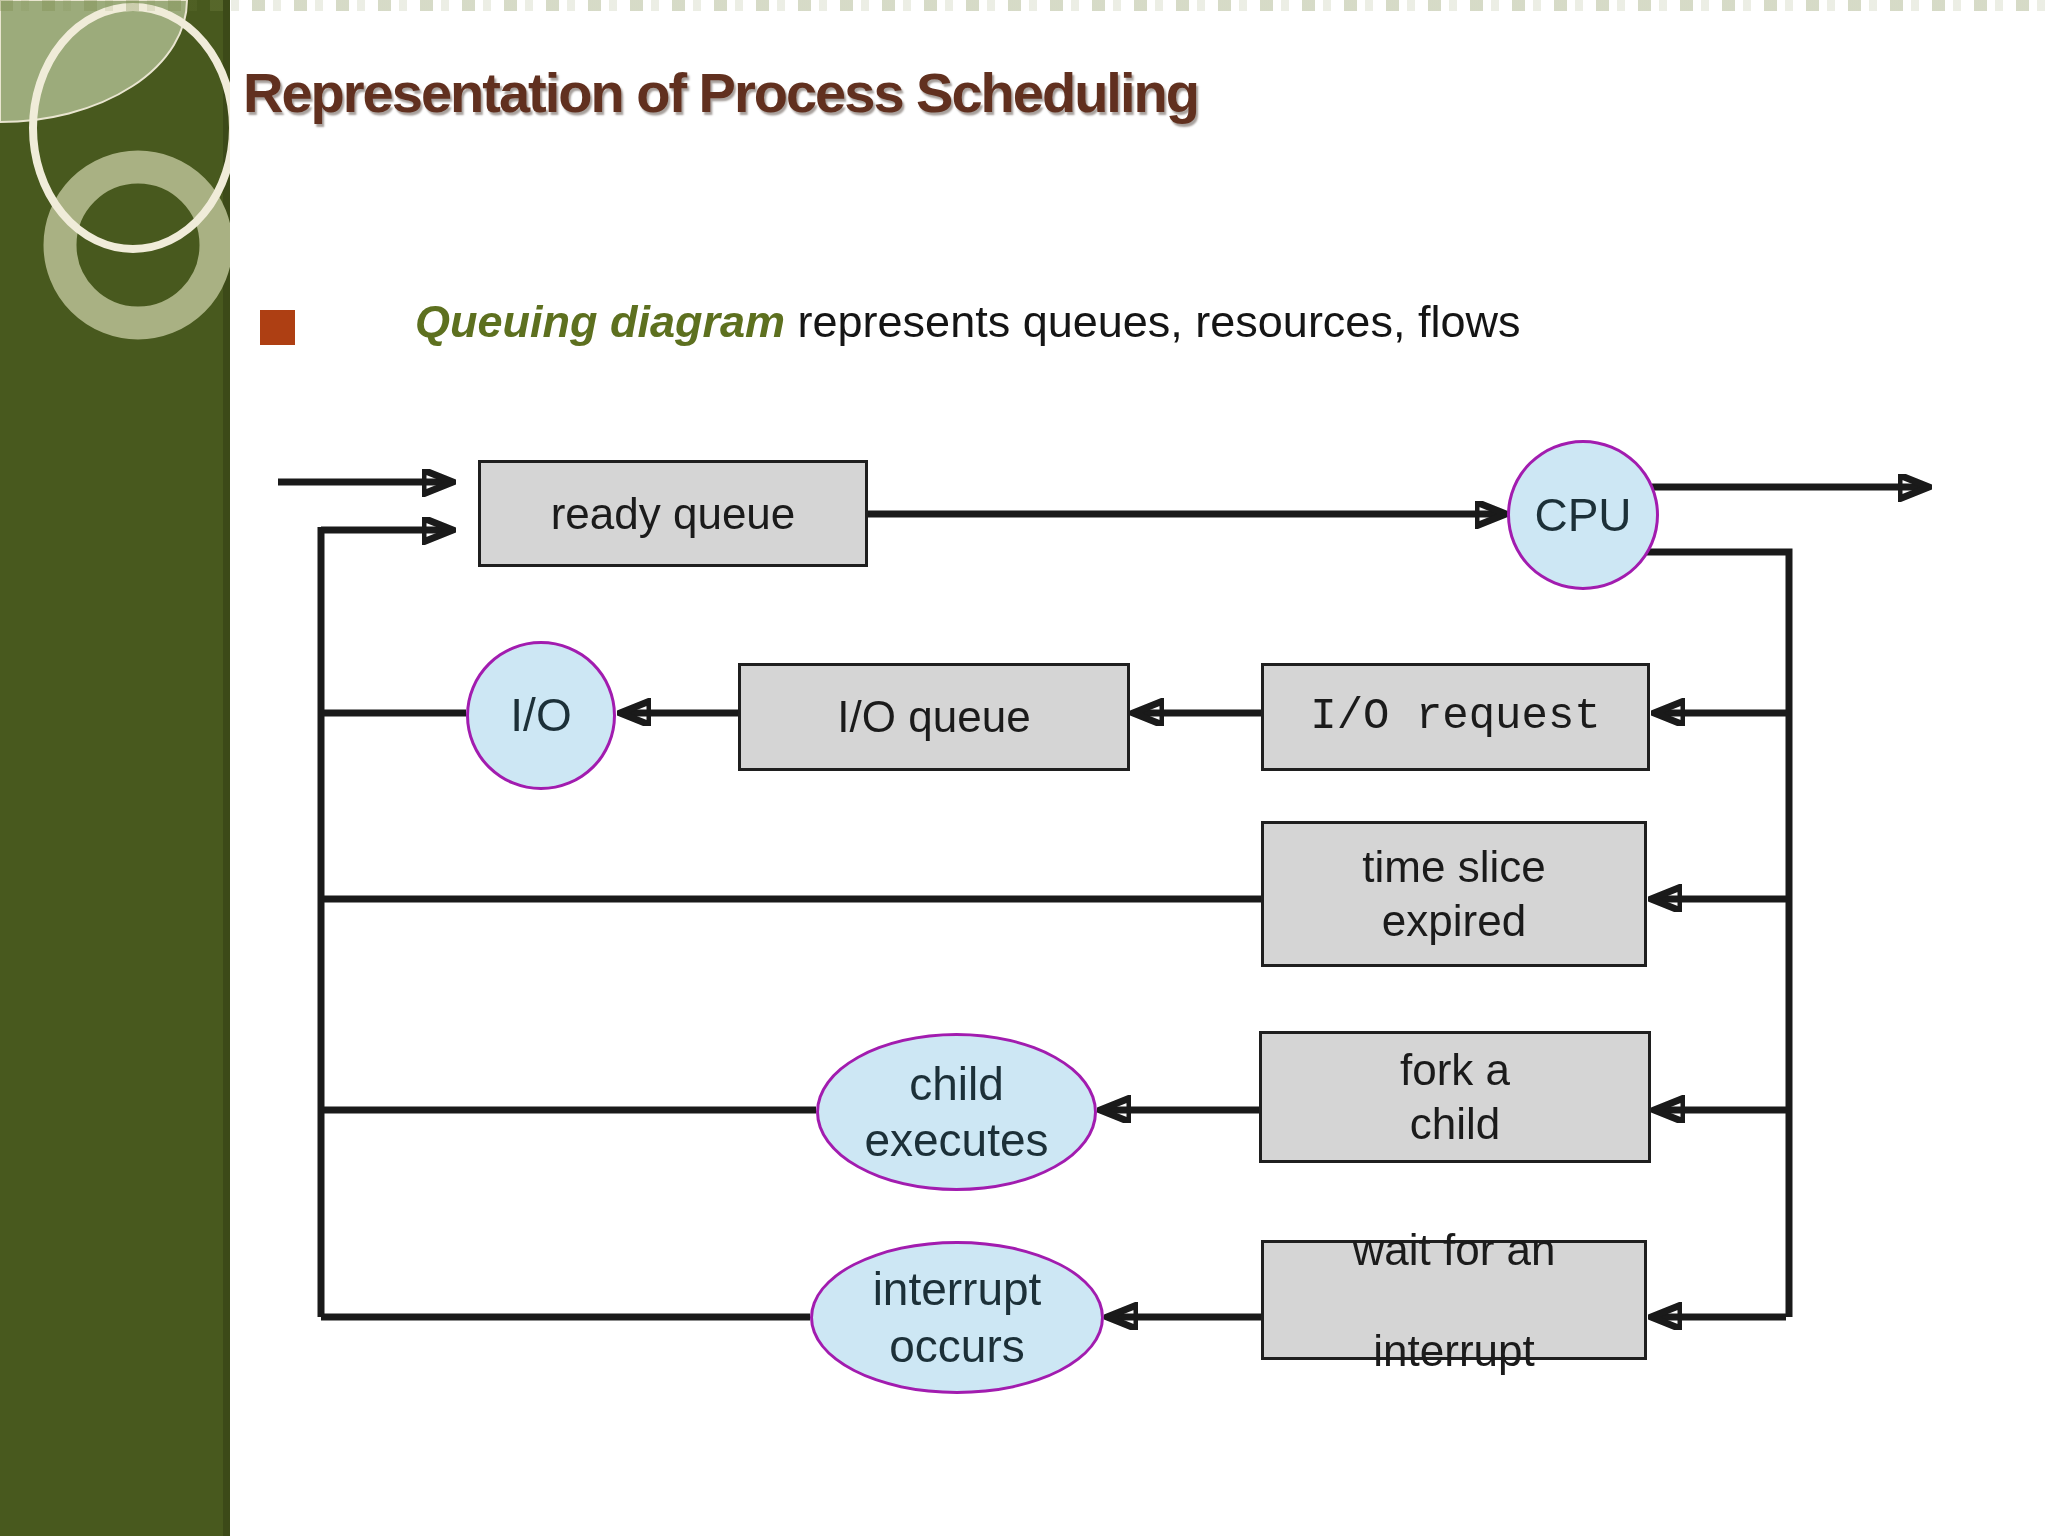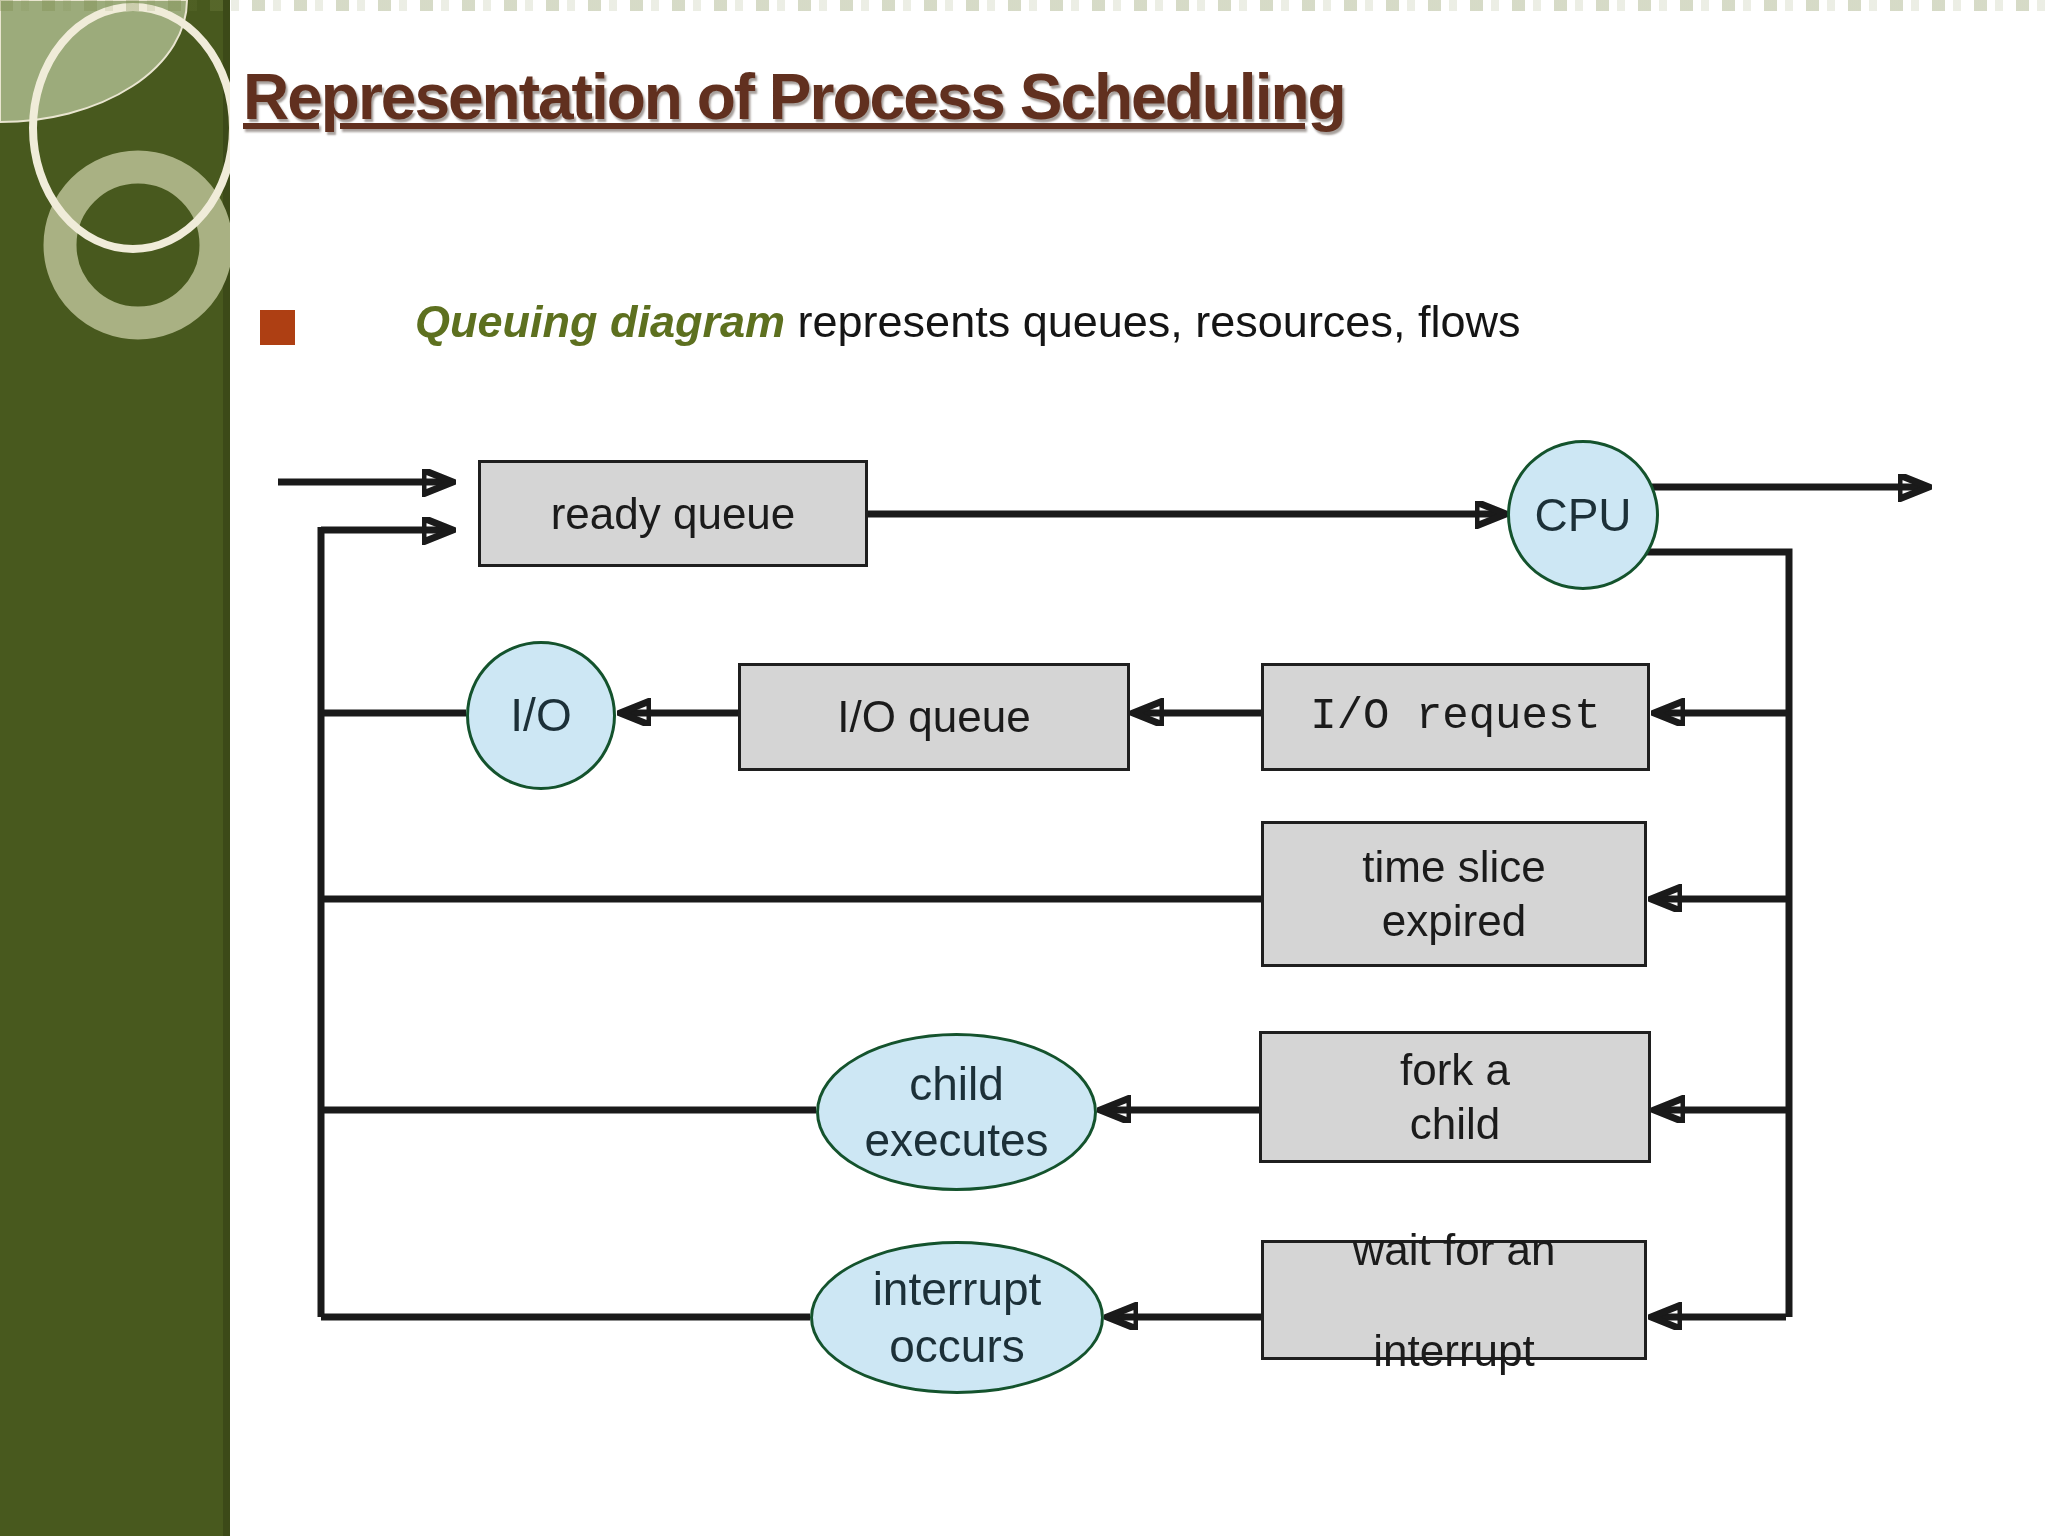--- a/index.html
+++ b/index.html
@@ -13,24 +13,24 @@
     background:repeating-linear-gradient(90deg,
       rgba(120,135,70,0.30) 0 13px, rgba(255,255,255,0) 13px 21px,
       rgba(120,135,70,0.14) 21px 29px, rgba(255,255,255,0) 29px 42px);
     z-index:5;
   }
   
   .sidebar{position:absolute;left:0;top:0;width:230px;height:1536px;z-index:1;}
   
   .title{
     position:absolute;left:243px;top:60px;width:1600px;
-    font-size:64px;font-weight:bold;letter-spacing:-2px;
+    font-size:56px;font-weight:bold;letter-spacing:-2px;
     color:var(--title-color,#61301f);
     text-shadow:2px 3px 2px rgba(35,18,8,0.40);
-    white-space:nowrap;z-index:3;text-decoration:underline;
+    white-space:nowrap;z-index:3;
   }
   
   .bullet-row{position:absolute;left:260px;top:296px;display:flex;align-items:flex-start;z-index:3;}
   .bullet-square{
     width:35px;height:35px;margin-top:14px;
     background:var(--bullet-square,#ae3f13);flex:0 0 auto;
   }
   .bullet-text{margin-left:120px;font-size:45px;color:#151515;white-space:nowrap;}
   .bullet-text .hl{
     color:var(--bullet-highlight,#5d701f);font-weight:bold;font-style:italic;
@@ -41,21 +41,21 @@
     justify-content:center;text-align:center;z-index:2;
     box-sizing:border-box;color:#1b1b1b;line-height:1.22;
   }
   .box{
     background:var(--box-fill,#d5d5d5);
     border:3px solid var(--box-border,#1f1f1f);
     font-size:44px;
   }
   .oval{
     background:var(--oval-fill,#cde7f4);
-    border:3px solid #14532d;border-radius:50%;
+    border:3px solid #a21caf;border-radius:50%;
     font-size:46px;color:var(--oval-text,#1c3038);
   }
   .lbl{display:block;white-space:nowrap;}
   svg.flows{position:absolute;left:0;top:0;z-index:1;}
   svg.flows path{stroke:var(--line-color,#1a1a1a);stroke-width:7;fill:none;}
 </style>
 </head>
 <body>
 
 <div class="slide">

